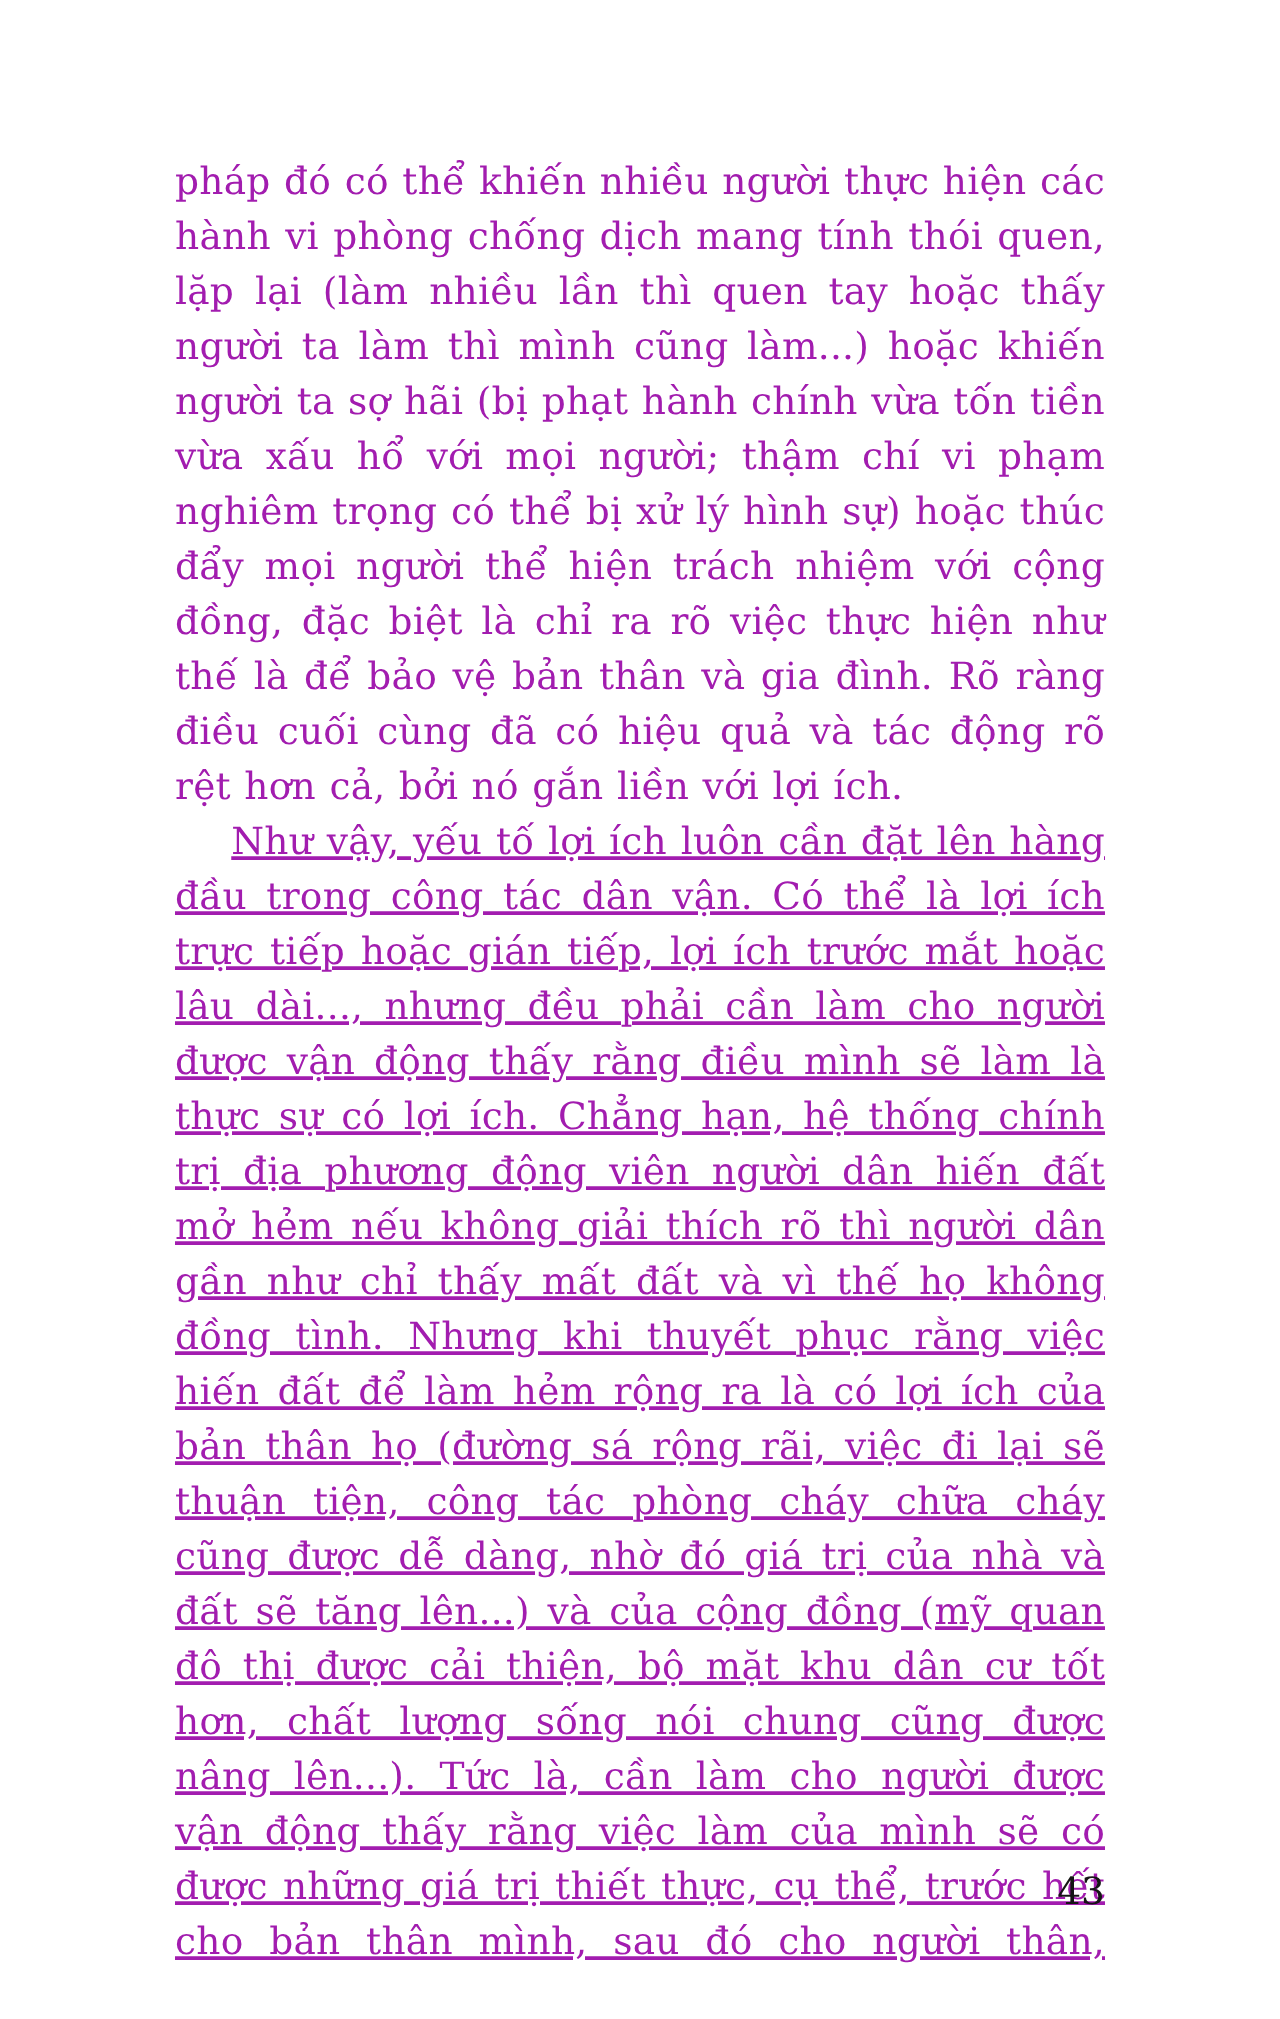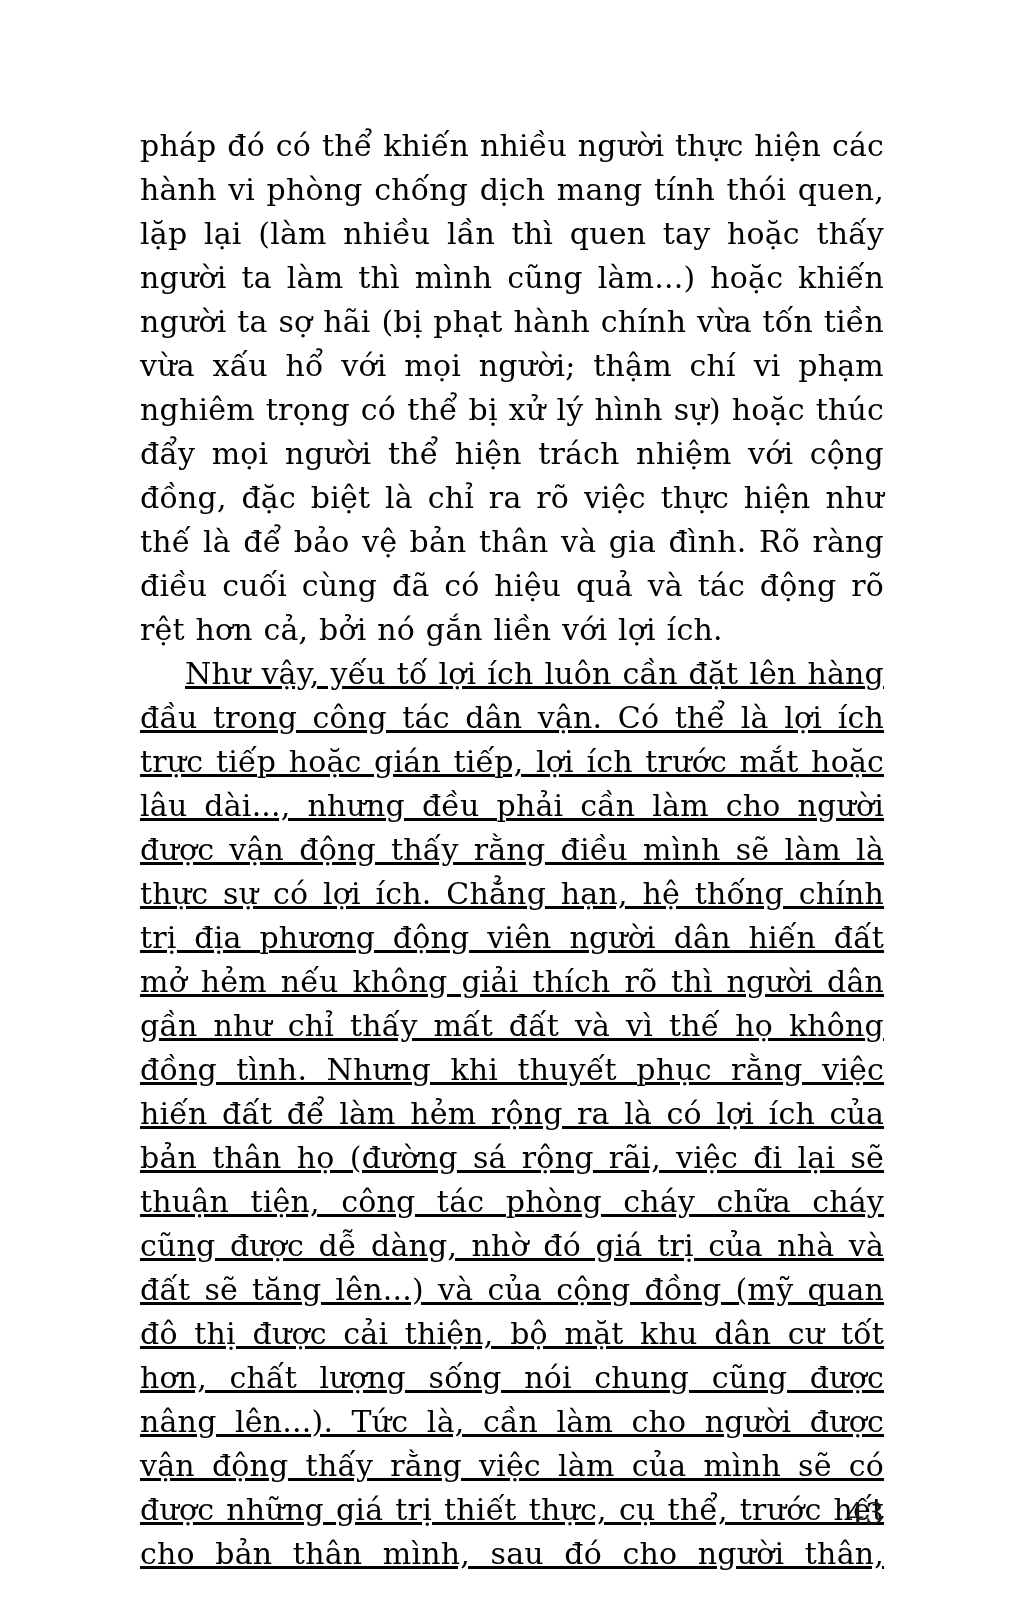--- a/index.html
+++ b/index.html
@@ -21,21 +21,21 @@
     left: 0;
     width: 1024px;
     height: 1615px;
     background: #ffffff;
   }
   .text-block {
     position: absolute;
     left: 140px;
     top: 124px;
     width: 744px;
-    color: #000000;
+    color: #a21caf;
     font-size: 30px;
     line-height: 44px;
     text-align: justify;
     letter-spacing: 0.2px;
     word-spacing: 1px;
   }
   .text-block p {
     margin: 0;
     padding: 0;
   }

